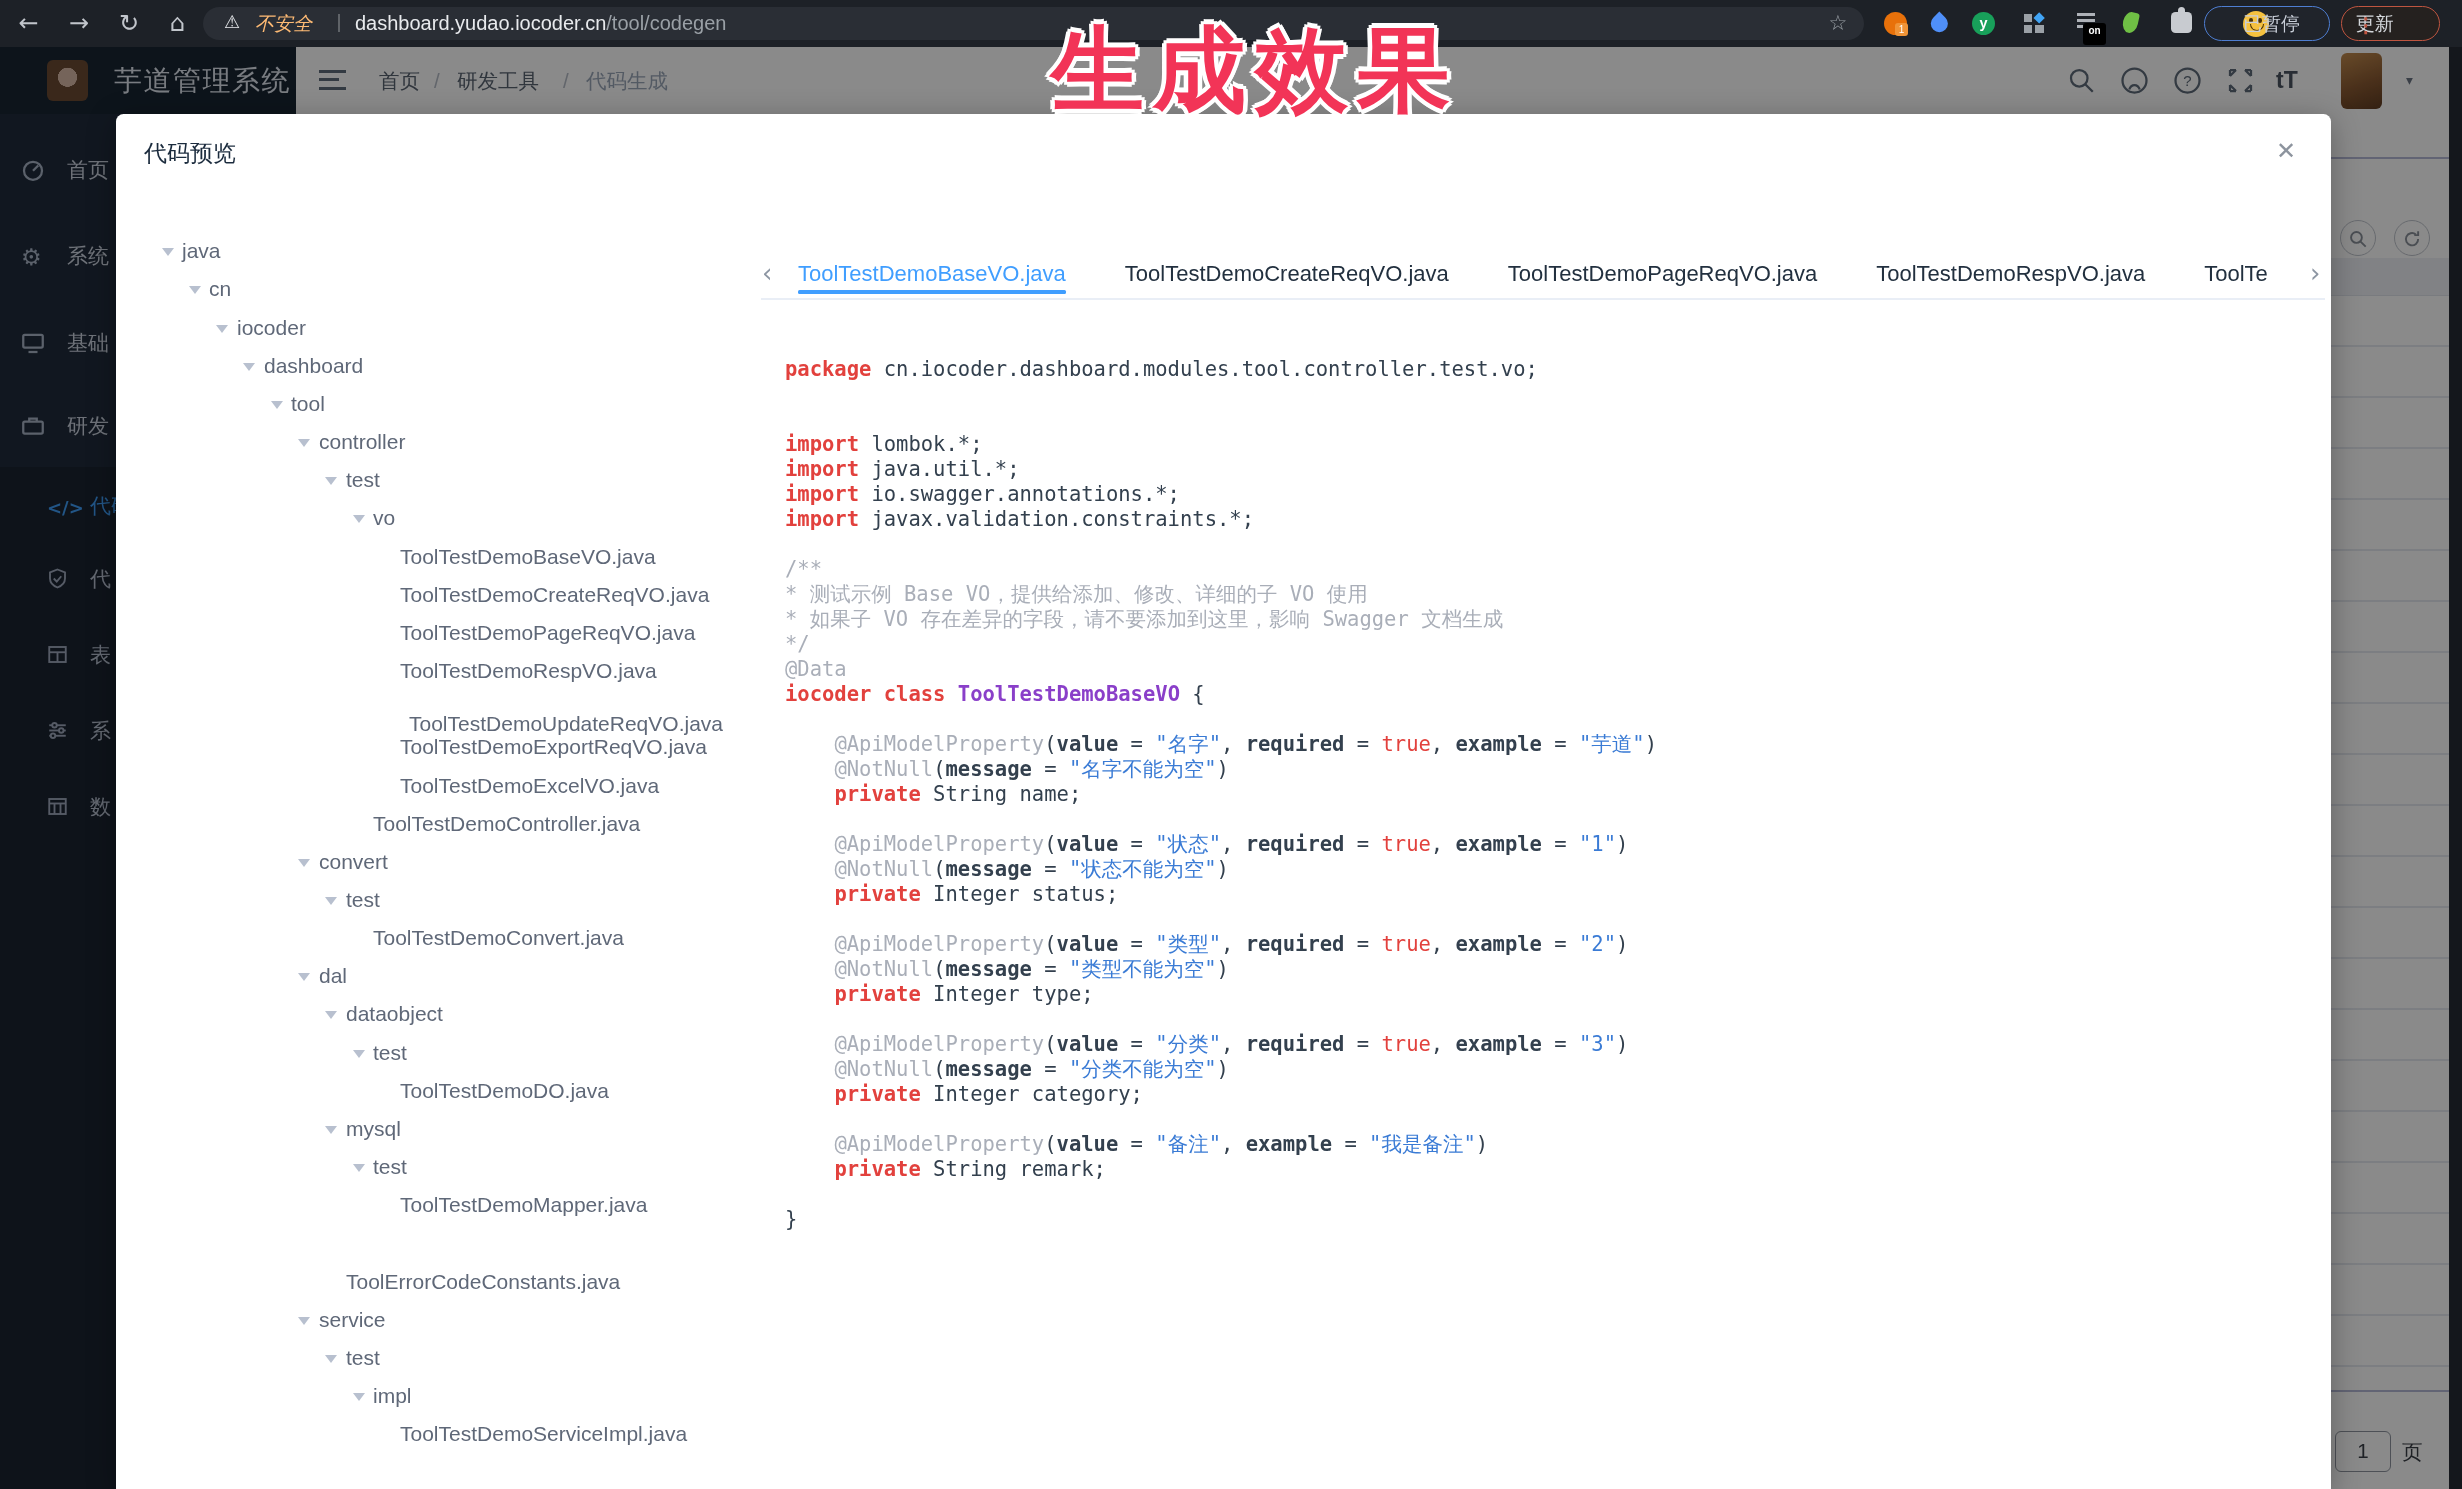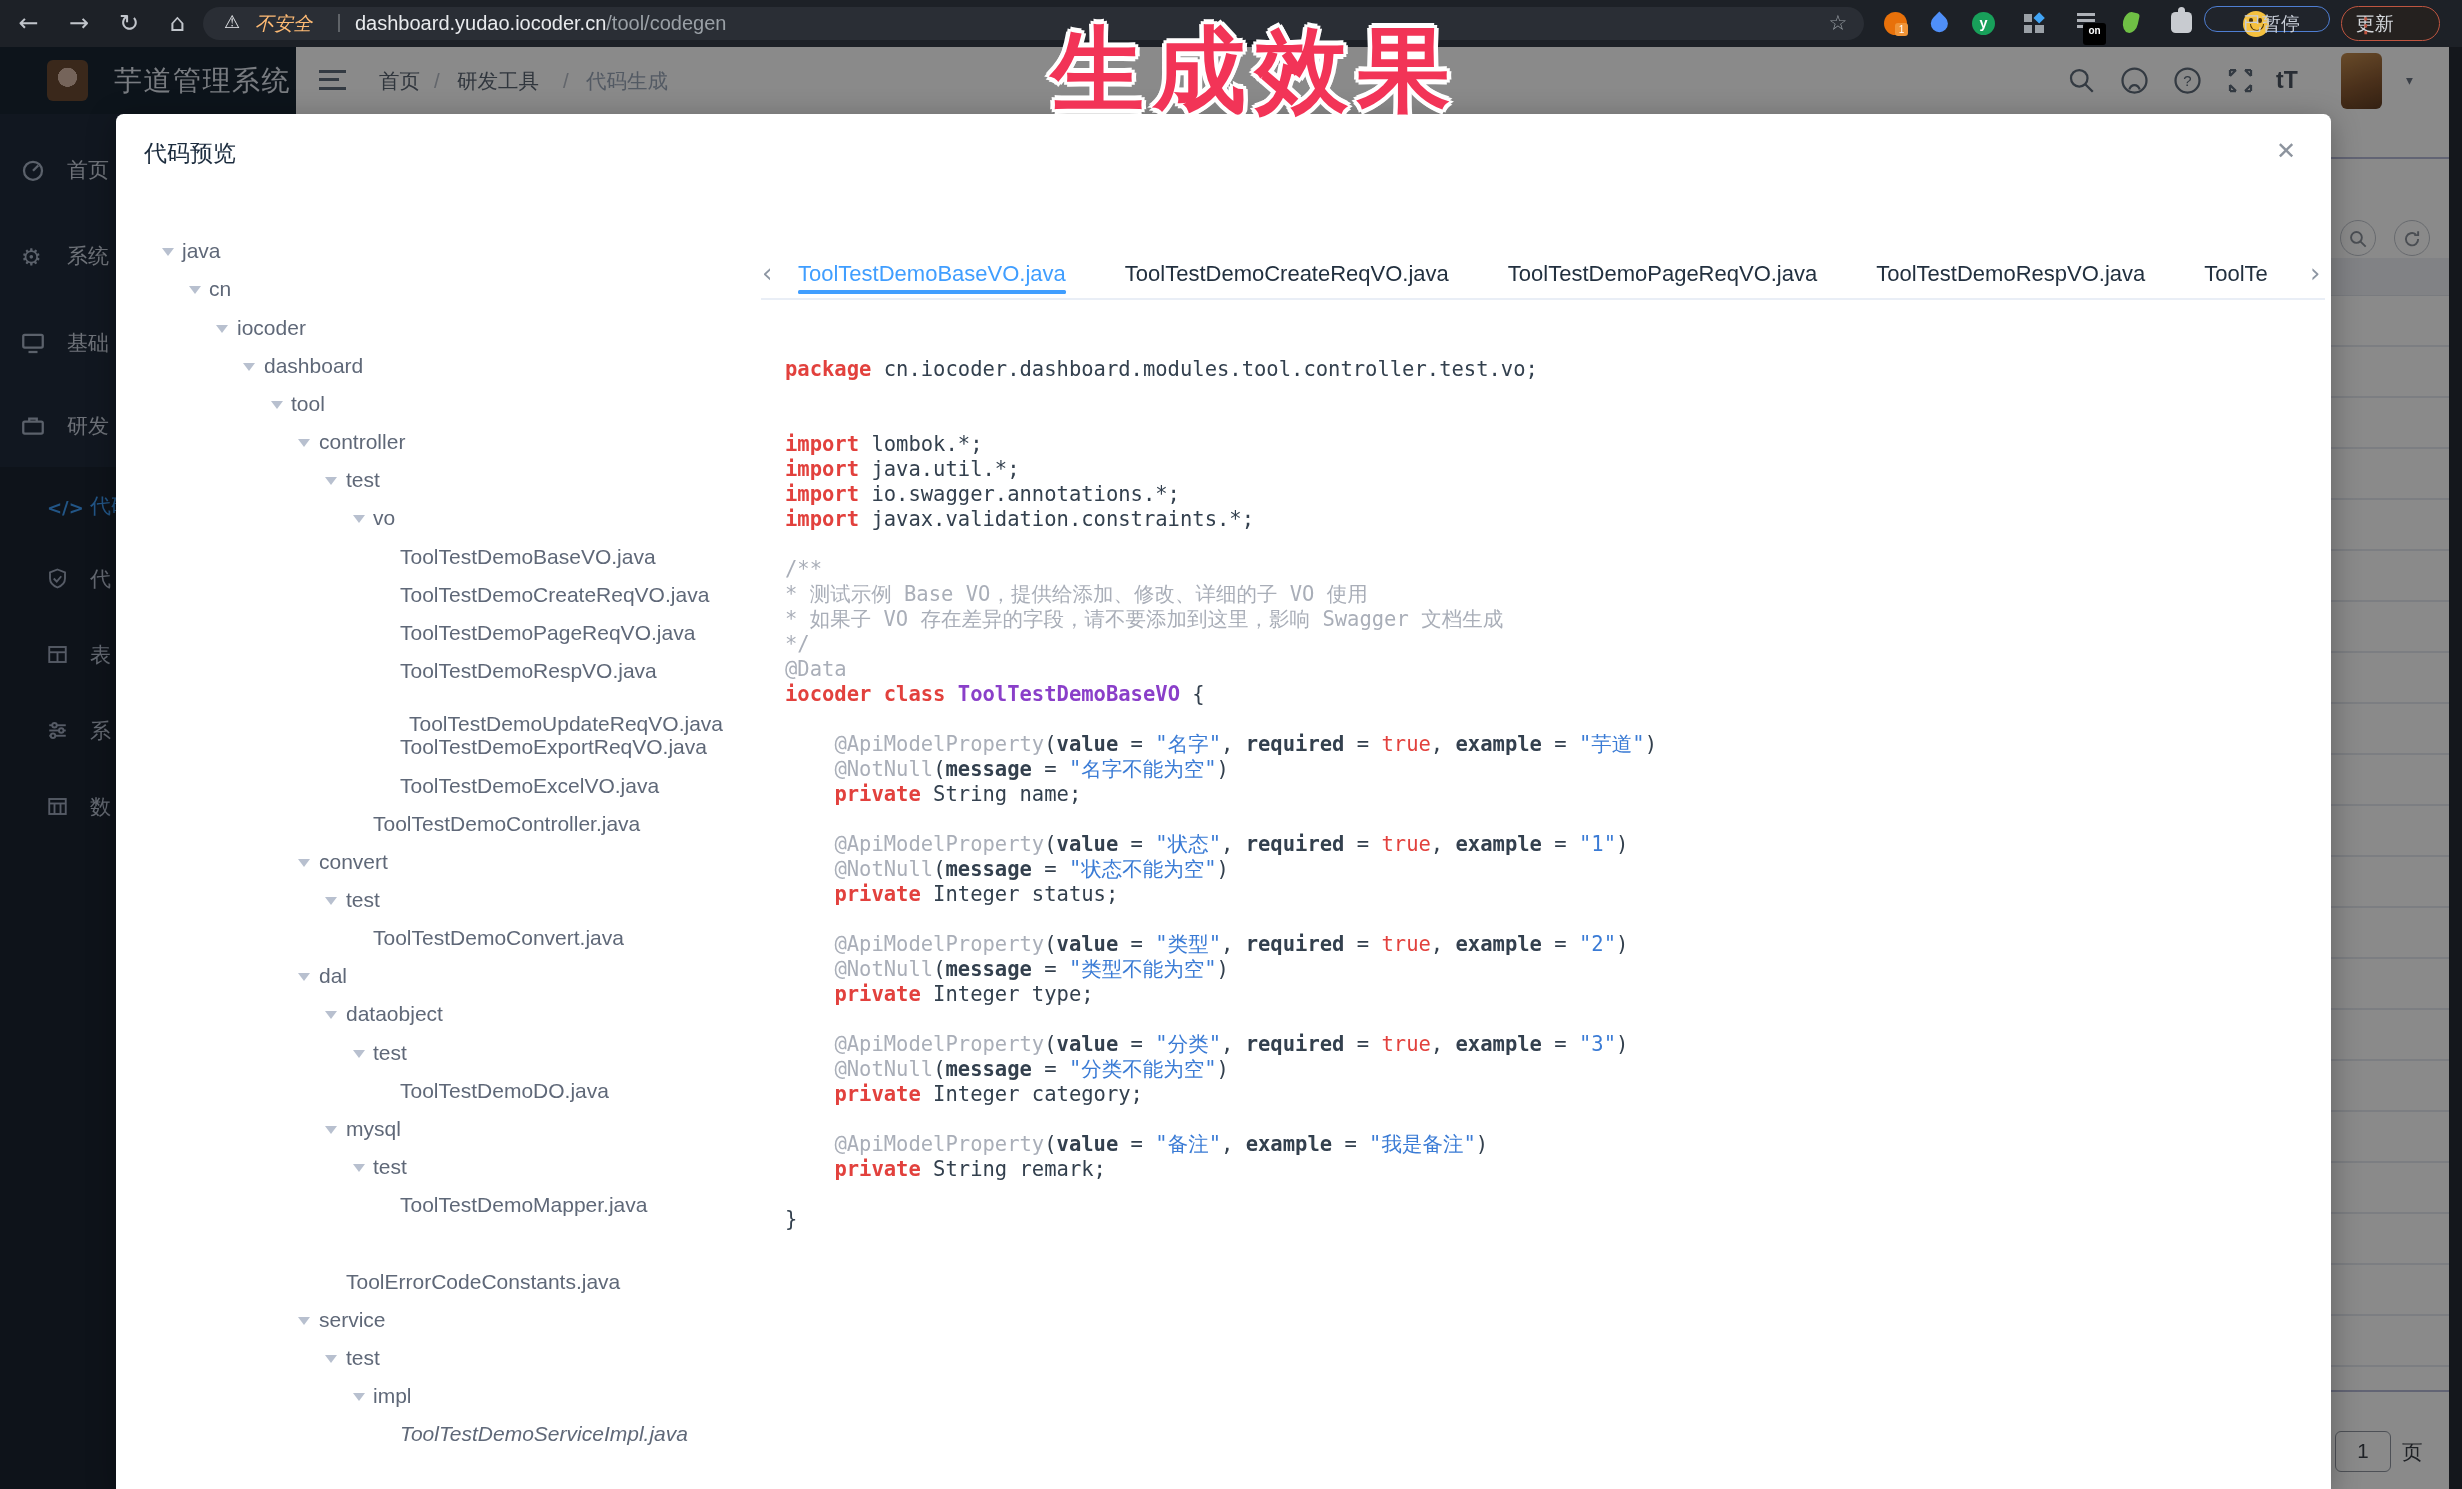--- a/index.html
+++ b/index.html
@@ -26,21 +26,21 @@
   .ext-grid i { position:absolute; width:8.3px; height:8.3px; background:#9aa0a6; }
   .ext-grid i:nth-child(1){left:0;top:0;} .ext-grid i:nth-child(3){left:0;top:11.4px;} .ext-grid i:nth-child(4){left:11.4px;top:11.4px;}
   .ext-grid i:nth-child(2){left:11.4px;top:0;background:#41a4f5;transform:rotate(45deg);}
   .ext-list { left:2077px; width:20px; height:20px; top:12px; }
   .ext-list i { position:absolute; left:0; width:18px; height:3px; background:#aeb2b8; }
   .ext-list i:nth-child(1){top:0.8px;} .ext-list i:nth-child(2){top:6.8px;} .ext-list i:nth-child(3){top:13px;}
   .ext-on { position:absolute; left:6px; top:10.6px; width:23px; height:22px; background:#000000; border-radius:3px; color:#fff; font-size:10px; font-weight:bold; text-align:center; line-height:15px; }
   .ext-leaf { left:2123px; width:15px; height:21px; background:#6fbf45; border-radius:50% 3px 50% 50%; transform:rotate(12deg); top:12px; }
   .ext-puzzle { left:2171px; width:21px; height:21px; background:#c8cbd0; border-radius:4.6px; }
   .ext-puzzle::after { content:""; position:absolute; left:6.8px; top:-4.6px; width:7.6px; height:7.6px; border-radius:50%; background:#c8cbd0; }
-  .chip-paused { position:absolute; left:2204px; top:6px; width:126px; height:26px; border:1.5px solid #4e7ed2; border-radius:17.4px; background:#20242b; }
+  .chip-paused { position:absolute; left:2204px; top:6px; width:126px; height:35px; border:1.5px solid #4e7ed2; border-radius:17.4px; background:#20242b; }
   .face { position:absolute; left:4.6px; top:3.8px; width:26px; height:26px; border-radius:50%; background:#f5c13f; }
   .face i { position:absolute; top:7.6px; width:3.8px; height:4.6px; background:#4a3206; border-radius:50%; }
   .face i:nth-child(1){left:6px;} .face i:nth-child(2){left:15px;}
   .face::after { content:""; position:absolute; left:6.8px; top:13.7px; width:12px; height:6px; border:1.5px solid #4a3206; border-top:none; border-radius:0 0 9px 9px; }
   .chip-paused span { position:absolute; left:38px; line-height:33px; font-size:19px; color:#c9cfd9; }
   .btn-update { position:absolute; left:2341px; top:6px; width:99px; height:35px; border:1.5px solid #bf5540; border-radius:17.4px; background:#25211f; }
   .btn-update span { position:absolute; left:13.7px; line-height:33px; font-size:19px; color:#d3d6da; }
   .btn-update .dots { position:absolute; right:9px; top:1.5px; line-height:32px; font-size:20px; color:#bf5540; font-weight:bold; }
 
   
@@ -377,21 +377,21 @@
           <span class="tlabel" style="left: 203px;">service</span>
         </div>
         <div class="trow" style="top: 1225px;">
           <span class="caret" style="left: 209px;"></span>
           <span class="tlabel" style="left: 230px;">test</span>
         </div>
         <div class="trow" style="top: 1263px;">
           <span class="caret" style="left: 237px;"></span>
           <span class="tlabel" style="left: 257px;">impl</span>
         </div>
-        <div class="trow" style="top: 1301px; font-style: italic;">
+        <div class="trow" style="top: 1301px;">
           <span class="tlabel" style="left: 284px;">ToolTestDemoServiceImpl.java</span>
         </div>
       </div>
 
     <span class="chev" style="left:646px">‹</span>
     <div class="tabs-flex" id="tabs">
         <span class="tab active">ToolTestDemoBaseVO.java</span>
         <span class="tab">ToolTestDemoCreateReqVO.java</span>
         <span class="tab">ToolTestDemoPageReqVO.java</span>
         <span class="tab">ToolTestDemoRespVO.java</span>

